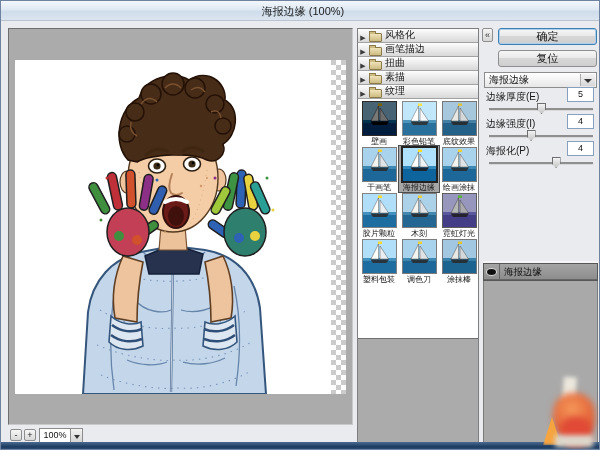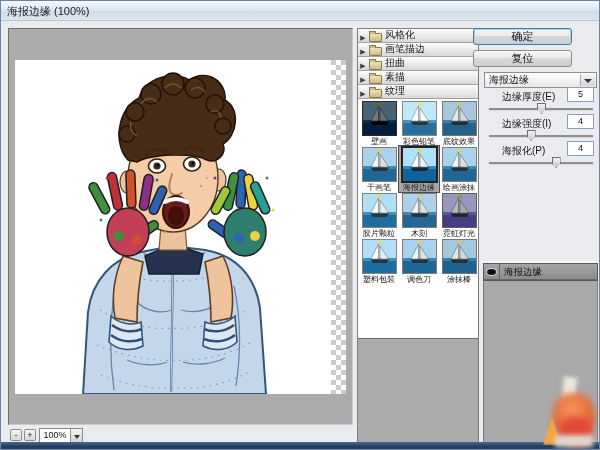--- a/index.html
+++ b/index.html
@@ -1,21 +1,21 @@
 <!DOCTYPE html>
 <html><head>
 <meta charset="utf-8">
 <style>
   html,body{margin:0;padding:0;}
   body{width:600px;height:450px;font-family:"Liberation Sans", sans-serif;-webkit-font-smoothing:antialiased;}
   #win{position:relative;width:598px;height:448px;border:1px solid #6f83a0;background:#e9ebee;overflow:hidden;}
   
   .titlebar{position:absolute;left:0;top:0;width:100%;height:19px;
     background:linear-gradient(180deg,#f2f7fc 0%,#dfe9f3 45%,#cfdcea 55%,#dbe5f0 100%);
-    border-bottom:1px solid #b9c4d2;}
+    border-bottom:1px solid #b9c4d2;text-align:center;}
   .titlebar span{font-size:11px;color:#1b1b1b;line-height:19px;padding-left:6px;display:inline-block;}
   
   .preview{position:absolute;left:7px;top:27px;width:345px;height:397px;background:#ababab;
     border:1px solid;border-color:#6e6e6e #c9c9c9 #c9c9c9 #6e6e6e;box-sizing:border-box;}
   .pimg{position:absolute;left:6px;top:31px;width:316px;height:334px;background:#fff;overflow:hidden;}
   .checker{position:absolute;left:322px;top:31px;width:15px;height:334px;
     background:repeating-conic-gradient(#ffffff 0% 25%, #cbcbcb 0% 50%) 0 0/10px 10px;}
   
   .bottombar{position:absolute;left:7px;top:426px;width:345px;height:17px;}
   .sqbtn{position:absolute;top:2px;width:12px;height:12px;padding:0;font-size:9px;line-height:10px;text-align:center;
@@ -40,34 +40,34 @@
   .grid{display:grid;grid-template-columns:repeat(3,40px);padding:1px 8px 0 1px;}
   .cell{width:40px;height:46px;text-align:center;cursor:default;}
   .timg{width:33px;height:33px;margin:1px auto 0;border:1px solid #7c7c7c;box-sizing:content-box;overflow:hidden;}
   .tlabel{font-size:8.5px;color:#161616;line-height:10px;white-space:nowrap;transform:scale(0.95);}
   .cell.selected{background:#a6a6a6;outline:1px solid #4e4e4e;}
   .cell.selected .timg{border-color:#2e2e2e;box-shadow:0 0 0 1px #2e2e2e;}
   .colbottom{position:absolute;left:0;right:0;top:309px;bottom:0;background:#ababab;border-top:1px solid #6e6e6e;}
   
   .collapsebtn{position:absolute;left:481px;top:27px;width:11px;height:14px;padding:0;font-size:9px;line-height:11px;
     background:linear-gradient(#f5f5f5,#d6d6d6);border:1px solid #8d8d8d;border-radius:2px;color:#333;}
-  .btn{position:absolute;left:472px;width:99px;height:17px;font-size:11px;color:#111;
+  .btn{position:absolute;left:497px;width:99px;height:17px;font-size:11px;color:#111;
     background:linear-gradient(#f6f6f6,#eaeaea 45%,#d7d7d7 46%,#cfcfcf);border:1px solid #8e8e8e;border-radius:3px;
     box-sizing:border-box;padding:0;font-family:"Liberation Sans",sans-serif;}
   .btn.ok{top:27px;border-color:#3c7fb1;box-shadow:inset 0 0 0 1px #aacfec;}
   .btn.reset{top:49px;}
   .select{position:absolute;left:483px;top:71px;width:113px;height:16px;background:linear-gradient(#ffffff,#e7e7e7);
     border:1px solid #8d8d8d;box-sizing:border-box;font-size:10px;color:#111;line-height:14px;padding-left:4px;cursor:default;}
   .selarrow{position:absolute;right:1px;top:1px;bottom:1px;width:14px;border-left:1px solid #adadad;
     background:linear-gradient(#f4f4f4,#d6d6d6);}
   .selarrow::after{content:"";position:absolute;left:3px;top:5px;border-left:4px solid transparent;
     border-right:4px solid transparent;border-top:4px solid #333;}
   #sliders{position:absolute;left:483px;top:86px;width:113px;}
   .srow{position:relative;height:27px;}
-  .slabel{position:absolute;left:2px;top:3px;font-size:10px;color:#161616;white-space:nowrap;margin-left:16px;}
+  .slabel{position:absolute;left:2px;top:3px;font-size:10px;color:#161616;white-space:nowrap;}
   .sval{position:absolute;right:3px;top:0;width:25px;height:13px;border:1px solid #87a0bd;background:#fff;
     font-size:9px;text-align:center;line-height:13px;color:#111;}
   .strack{position:absolute;left:5px;right:4px;top:21px;height:2px;background:#8f8f8f;border-bottom:1px solid #d9d9d9;}
   .sthumb{position:absolute;top:-5px;width:9px;height:11px;margin-left:-4px;
     background:linear-gradient(#f3f3f3,#c6c6c6);border:1px solid #6e6e6e;box-sizing:border-box;
     clip-path:polygon(0 0,100% 0,100% 60%,50% 100%,0 60%);}
   .layers{position:absolute;left:482px;top:262px;width:115px;height:181px;background:#a9a9a9;
     border:1px solid #7a7a7a;box-sizing:border-box;box-shadow:0 -2px 0 #f5f5f5;}
   .lrow{height:15px;display:flex;background:linear-gradient(#a4a4a4,#8d8d8d);border-bottom:1px solid #666;
     outline:1px solid #575757;}

